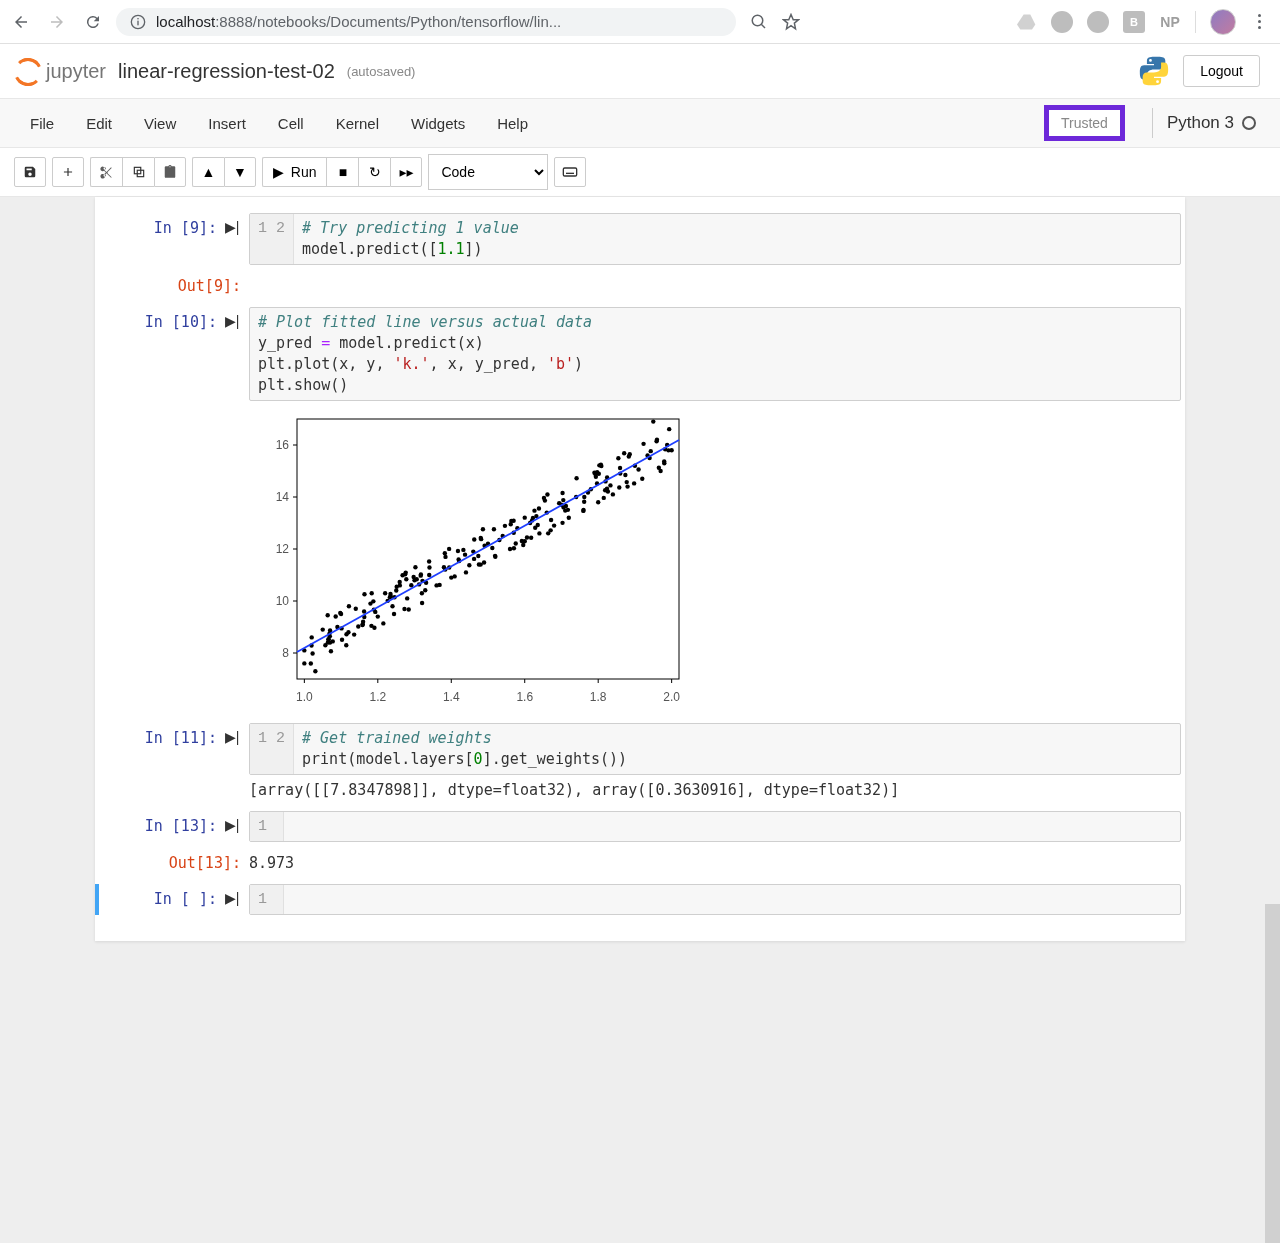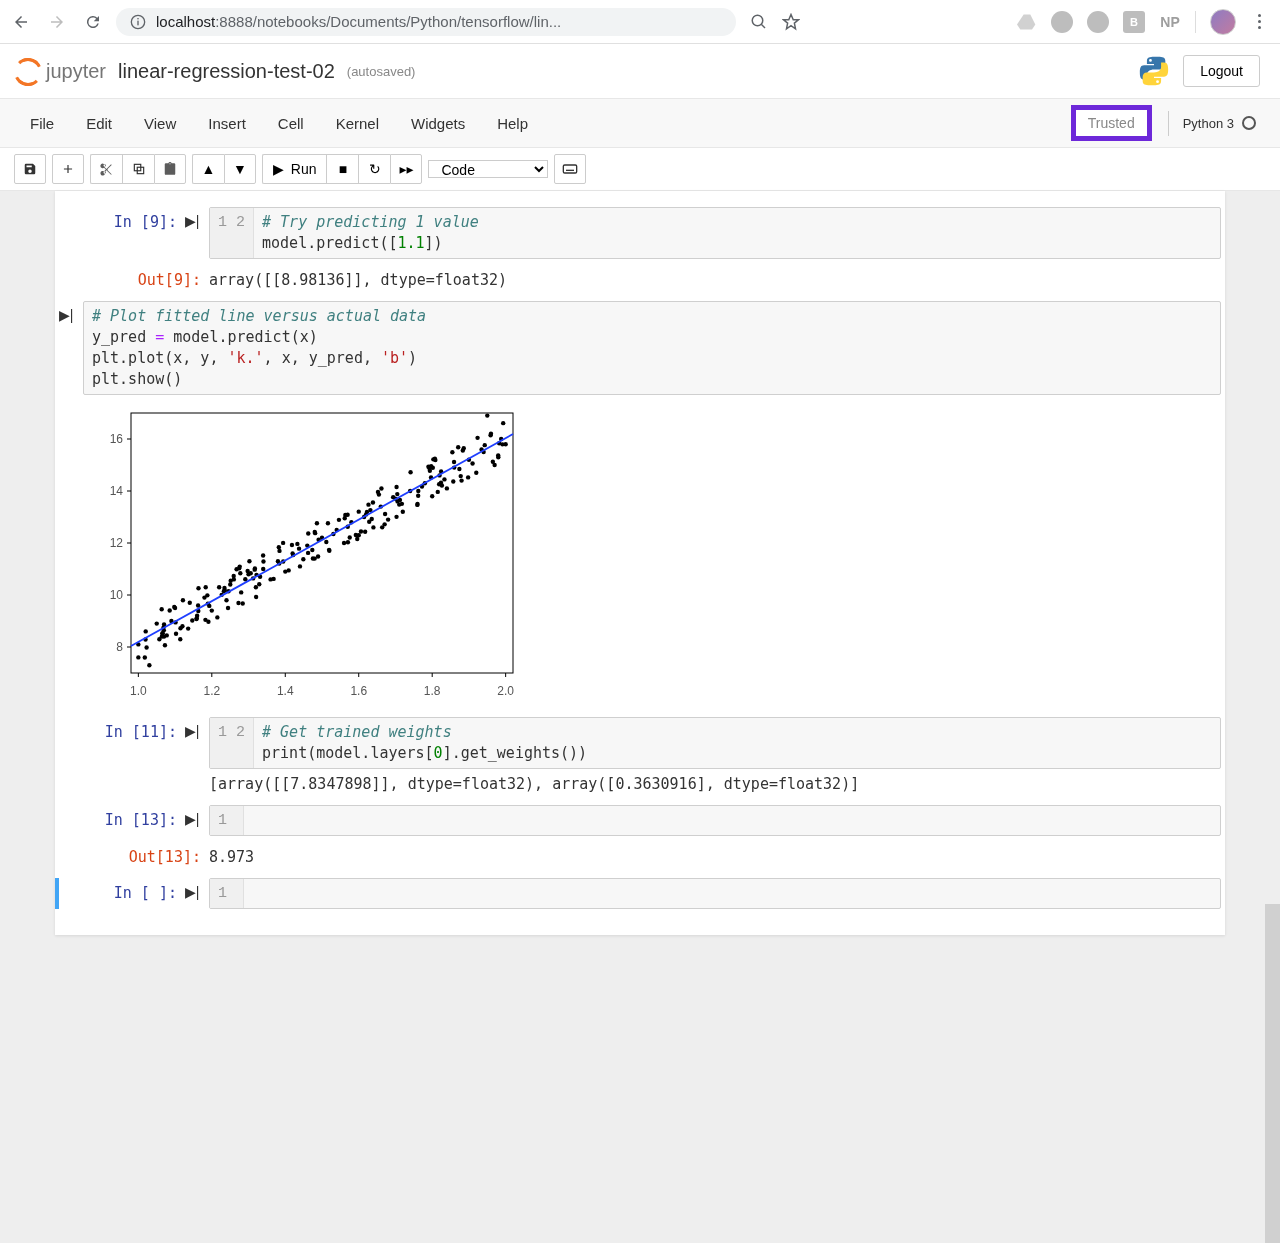--- a/index.html
+++ b/index.html
@@ -26,31 +26,31 @@
 .logo-mark::before,.logo-mark::after{content:"";position:absolute;border:3px solid #f37626;border-radius:50%;width:22px;height:22px;border-left-color:transparent;border-right-color:transparent}
 .logo-mark::after{transform:rotate(20deg)}
 .title{font-size:20px;color:#333}
 .autosaved{font-size:13px;color:#888}
 .spacer{flex:1}
 .py-logo{width:34px;height:34px}
 .logout{border:1px solid #ccc;background:#fff;padding:7px 16px;border-radius:3px;font-size:14px;cursor:pointer}
 .menubar{display:flex;align-items:center;padding:6px 14px;border-top:1px solid #e7e7e7;border-bottom:1px solid #e7e7e7;gap:0;background:#f8f8f8}
 .menu-item{padding:6px 16px;font-size:15px;color:#333;cursor:pointer}
 .trusted{margin-left:auto;border:5px solid #6d28d9;padding:5px 12px;color:#888;font-size:14px;background:#fff}
-.kernel{border-left:1px solid #ccc;padding:5px 10px 5px 14px;margin-left:16px;font-size:13px;display:flex;gap:8px}
+.kernel{border-left:1px solid #ccc;padding:5px 10px 5px 14px;margin-left:27px;font-size:17px;display:flex;align-items:center;gap:8px}
 .kernel-ind{width:14px;height:14px;border:2px solid #555;border-radius:50%}
 .toolbar{display:flex;align-items:center;padding:6px 14px;gap:6px;border-bottom:1px solid #e7e7e7}
 .tbtn{border:1px solid #ccc;background:#fff;min-width:32px;height:30px;display:flex;align-items:center;justify-content:center;cursor:pointer;border-radius:2px;font-size:14px}
 .tgroup{display:flex}
 .tgroup .tbtn{border-radius:0;border-right:none}
 .tgroup .tbtn:first-child{border-radius:2px 0 0 2px}
 .tgroup .tbtn:last-child{border-radius:0 2px 2px 0;border-right:1px solid #ccc}
 .run-btn{padding:0 10px;gap:4px}
-.celltype{border:1px solid #ccc;height:18px;padding:0 20px 0 8px;font-size:14px;min-width:120px;background:#fff}
-.notebook-area{background:#fff;margin:0 55px;padding:10px 0 20px;box-shadow:0 1px 3px rgba(0,0,0,0.1)}
+.celltype{border:1px solid #ccc;height:36px;padding:0 20px 0 8px;font-size:14px;min-width:120px;background:#fff}
+.notebook-area{background:#fff;margin:0 95px;padding:10px 0 20px;box-shadow:0 1px 3px rgba(0,0,0,0.1)}
 .outer-wrap{background:#eee;padding-top:0}
 .cell{margin:6px 4px;display:flex}
 .prompt{width:126px;text-align:right;padding:6px 8px 6px 0;font-family:monospace;font-size:15px;flex-shrink:0}
 .in-p{color:#303f9f}
 .out-p{color:#d84315}
 .prompt-run{width:24px;padding-top:6px;flex-shrink:0;cursor:pointer}
 .cell-body{flex:1;min-width:0}
 .input-area{border:1px solid #cfcfcf;border-radius:2px;background:#f7f7f7;display:flex}
 .gutter{background:#f0f0f0;border-right:1px solid #e0e0e0;padding:4px 8px;color:#999;font-family:Liberation Mono, monospace;font-size:15px;min-width:34px;line-height:1.4}
 .code{padding:4px 8px;font-family:monospace;font-size:15px;line-height:1.4;white-space:pre;flex:1}
@@ -206,24 +206,24 @@
     <div class="input-area">
       <div class="gutter">1
 2</div>
       <div class="code"><span class="cm-comment"># Try predicting 1 value</span>
 <span>model.predict([</span><span class="cm-num">1.1</span><span>])</span></div>
     </div>
   </div>
 </div>
 <div class="cell">
   <div class="prompt out-p" style="width:150px">Out[9]:</div>
-  <div class="cell-body output">array([[8.98136]], dtype=float32)</div>
 </div>
 
 <div class="cell">
+  <div class="prompt in-p">In [10]:</div>
   <div class="prompt-run">▶|</div>
   <div class="cell-body">
     <div class="input-area">
       <div class="code"><span class="cm-comment"># Plot fitted line versus actual data</span>
 <span>y_pred </span><span class="cm-op">=</span><span> model.predict(x)</span>
 <span>plt.plot(x, y, </span><span class="cm-str">'k.'</span><span>, x, y_pred, </span><span class="cm-str">'b'</span><span>)</span>
 <span>plt.show()</span></div>
     </div>
     <div class="plot">
       <svg id="chart" width="440" height="300" viewBox="0 0 440 300">

